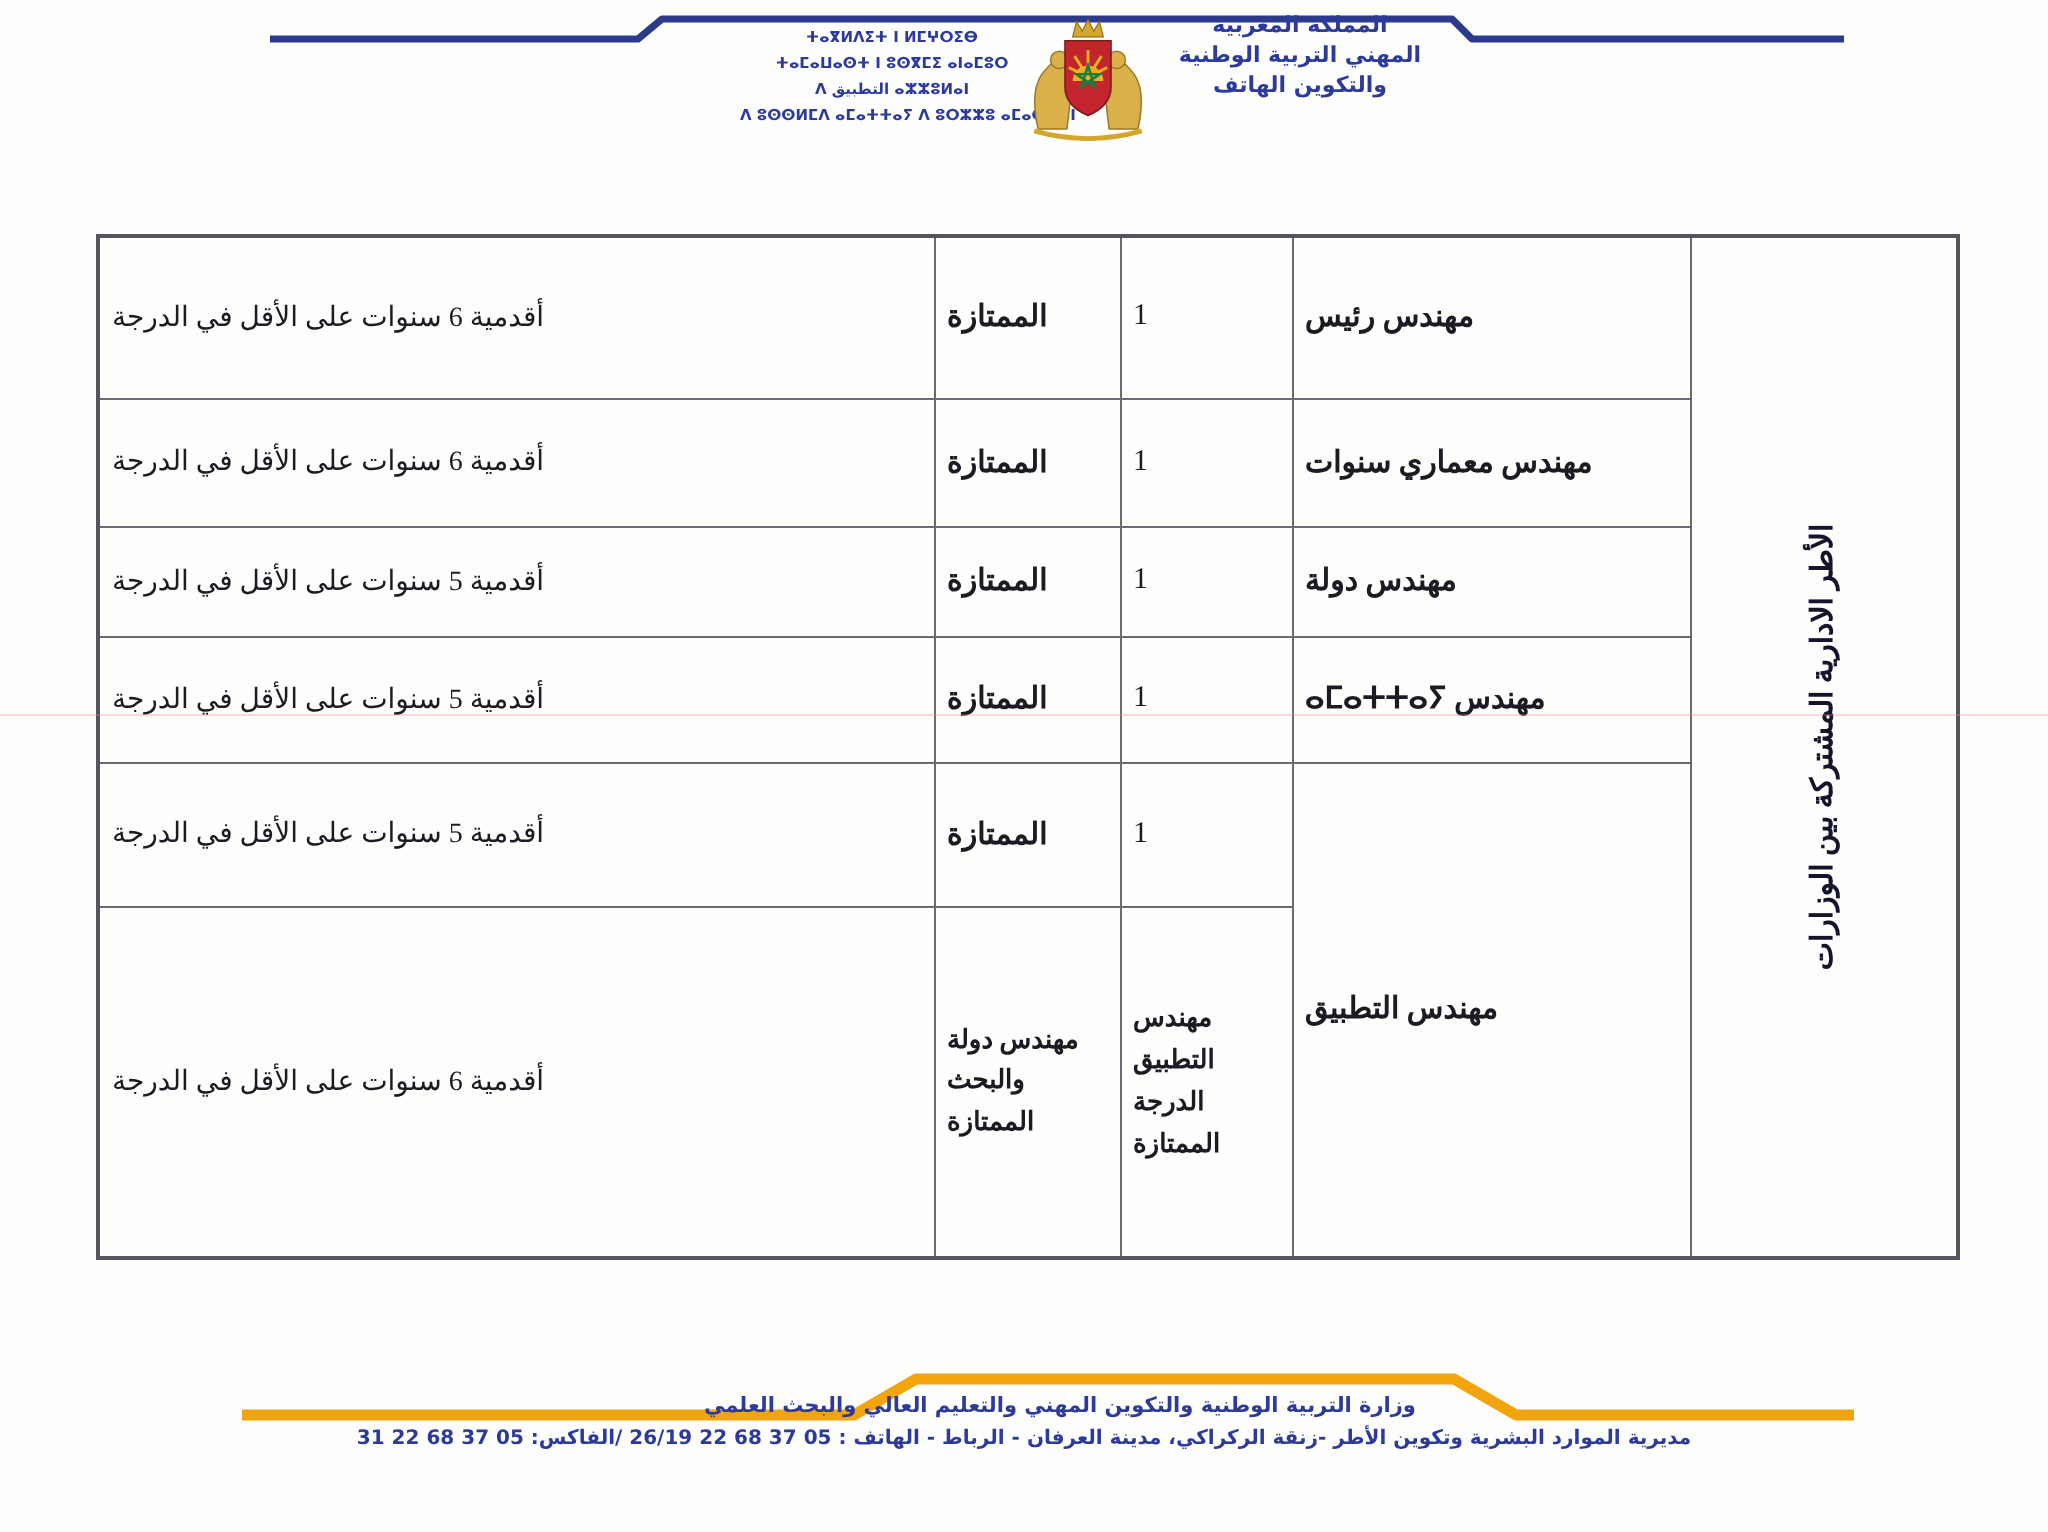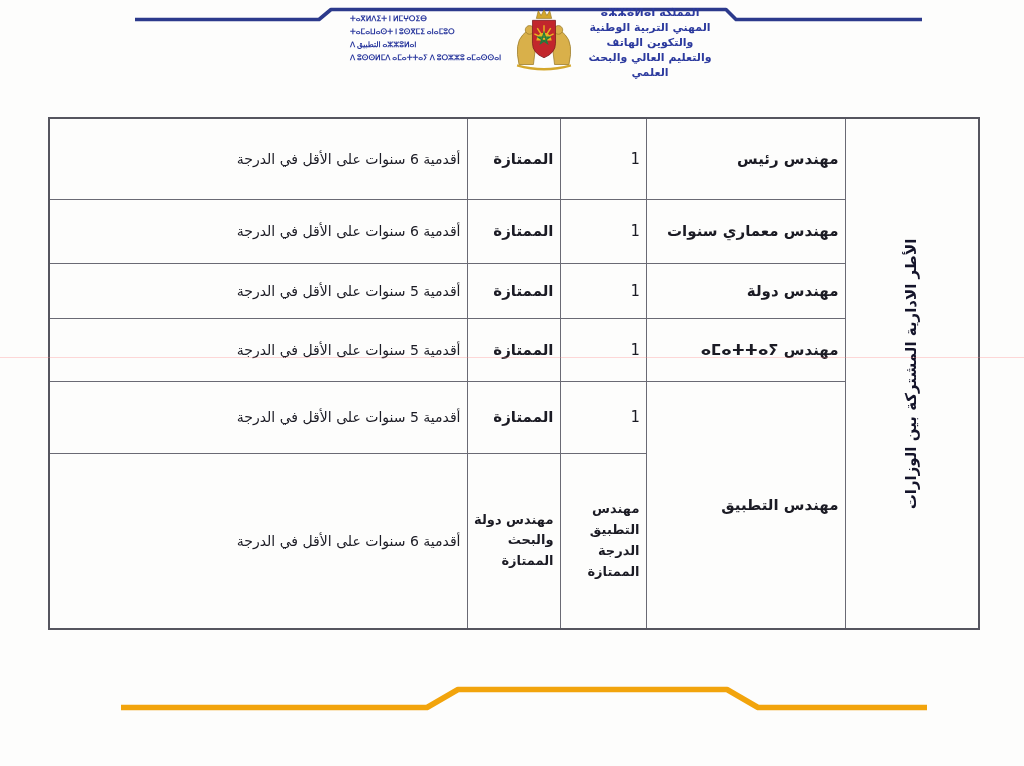--- a/index.html
+++ b/index.html
@@ -4,39 +4,39 @@
 <style>
   html,body{margin:0;padding:0;background:#e8e8e8;}
   .page{
     position:relative;width:1024px;height:766px;margin:0 auto;
     background:#fdfdfc;overflow:hidden;
     font-family:"DejaVu Sans",sans-serif;
   }
   
   .topline{position:absolute;left:0;top:0;width:1024px;height:30px;}
   .tifinagh-block{
-    position:absolute;left:350px;top:12px;width:152px;
-    color:#2c3a9e;font-weight:bold;
-    font-size:7.5px;line-height:13px;white-space:nowrap;font-family:Liberation Serif, serif;
+    position:absolute;left:370px;top:12px;width:152px;
+    text-align:center;color:#2c3a9e;font-weight:bold;
+    font-size:7.5px;line-height:13px;white-space:nowrap;
   }
   .arabic-block{
     position:absolute;left:570px;top:5px;width:160px;
     direction:rtl;text-align:center;color:#2c3a9e;font-weight:bold;
     font-size:11px;line-height:15px;
   }
   .emblem{position:absolute;left:496px;top:4px;}
   
   .tblwrap{position:absolute;left:48px;top:117px;}
   table.tbl{
     border-collapse:collapse;table-layout:fixed;width:930px;
     direction:rtl;border:2px solid #55555f;
   }
   table.tbl td{
-    border:1.5px solid #6a6a74;vertical-align:middle;text-align:right;
-    color:#1b1b24;padding:2px 6px;
+    border:1.5px solid #6a6a74;vertical-align:middle;text-align:left;
+    color:#1b1b24;padding:2px 6px;font-family:Liberation Serif, serif;
   }
   .c-side{padding:0;}
   .side-inner{display:flex;align-items:center;justify-content:center;height:505px;}
   .side-rot{
     transform:rotate(-90deg);white-space:nowrap;
     font-weight:bold;font-size:15px;color:#14142a;
   }
   .c-pos{font-weight:bold;font-size:15px;}
   .c-num{font-family:"DejaVu Sans Mono",monospace;font-size:15px;}
   .c-grade{font-weight:bold;font-size:15px;}
@@ -96,24 +96,23 @@
       <line x1="50" y1="36" x2="60" y2="31"></line>
     </g>
     <path d="M42 38 a8 8 0 0 1 16 0 z" fill="#e9b41f"></path>
 
     <path d="M50 30 L53.5 41 L44 34.5 L56 34.5 L46.5 41 Z" fill="none" stroke="#1e7d3c" stroke-width="1.4" stroke-linejoin="miter"></path>
 
     <path d="M22 64 q28 8 56 0" stroke="#d4a72c" stroke-width="2.5" fill="none"></path>
   </svg>
 
   <div class="arabic-block">
-    <div>المملكة ⴰⵣⵣⵓⵍⴰⵏ</div>
+    <div>المملكة المغربية</div>
     <div>المهني التربية الوطنية</div>
     <div>والتكوين الهاتف</div>
-    <div>والتعليم العالي والبحث العلمي</div>
   </div>
 
   <div class="tblwrap">
     <table class="tbl">
       <colgroup>
         <col style="width:134px">
           <col style="width:199px">
           <col style="width:86px">
         <col style="width:93px">
           <col style="width:418px">
@@ -162,14 +161,16 @@
     </tbody>
       </table>
   </div>
 
   <div class="scan-artifact"></div>
 
   <svg class="footline" viewBox="0 0 1024 36">
     <path d="M121 27.5 L427 27.5 L458 9.5 L727 9.5 L758 27.5 L927 27.5" fill="none" stroke="#f2a40c" stroke-width="5.5" stroke-linejoin="round"></path>
   </svg>
 
+  <div class="footer-line1">وزارة التربية الوطنية والتكوين المهني والتعليم العالي والبحث العلمي</div>
+  <div class="footer-line2">مديرية الموارد البشرية وتكوين الأطر -زنقة الركراكي، مدينة العرفان - الرباط - الهاتف : 05 37 68 22 26/19 /الفاكس: 05 37 68 22 31</div>
 
 </div>
 
 </body></html>

